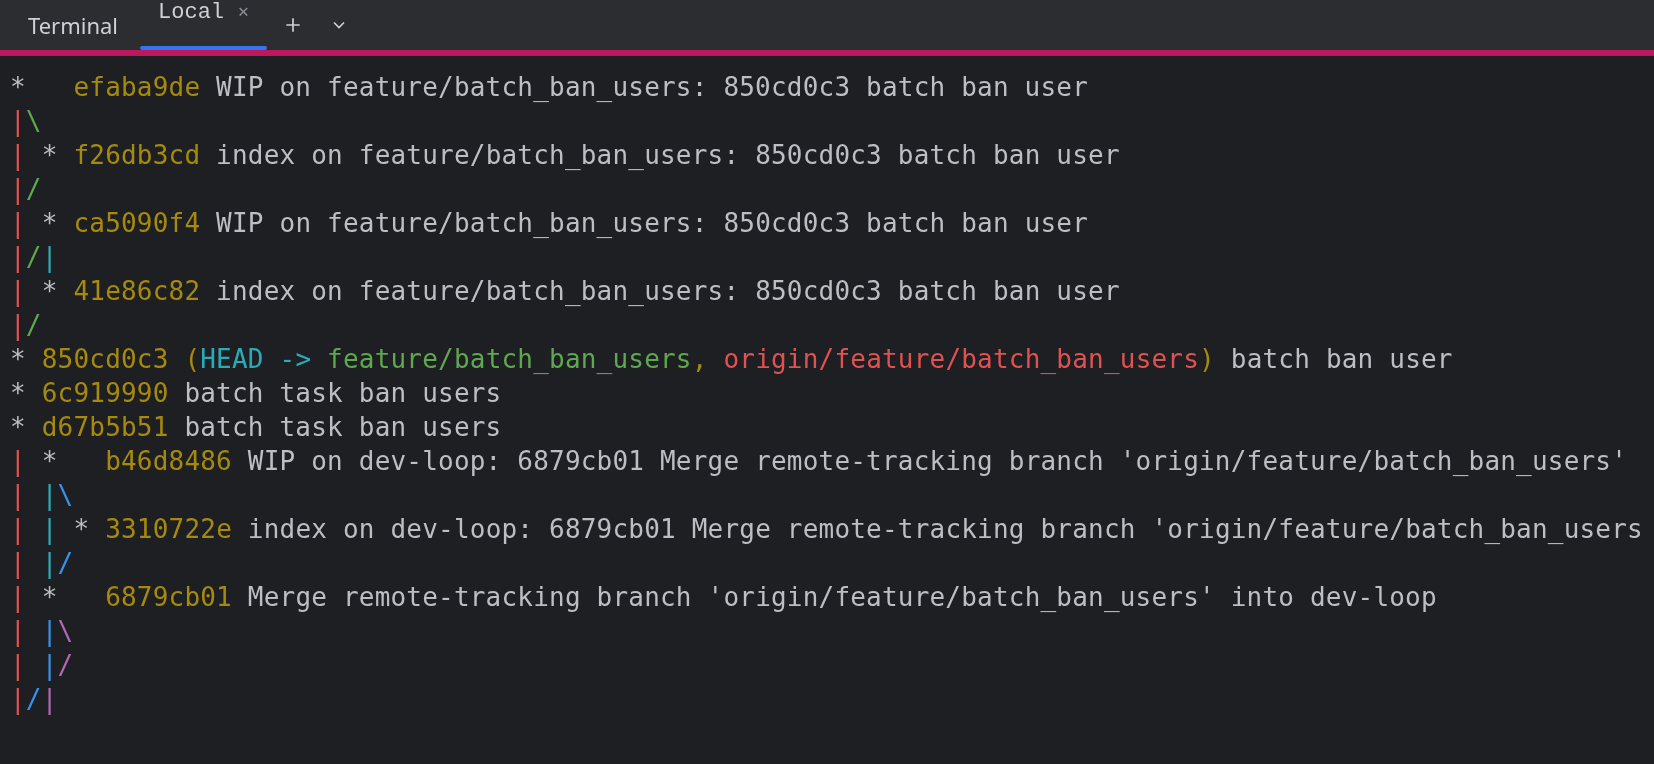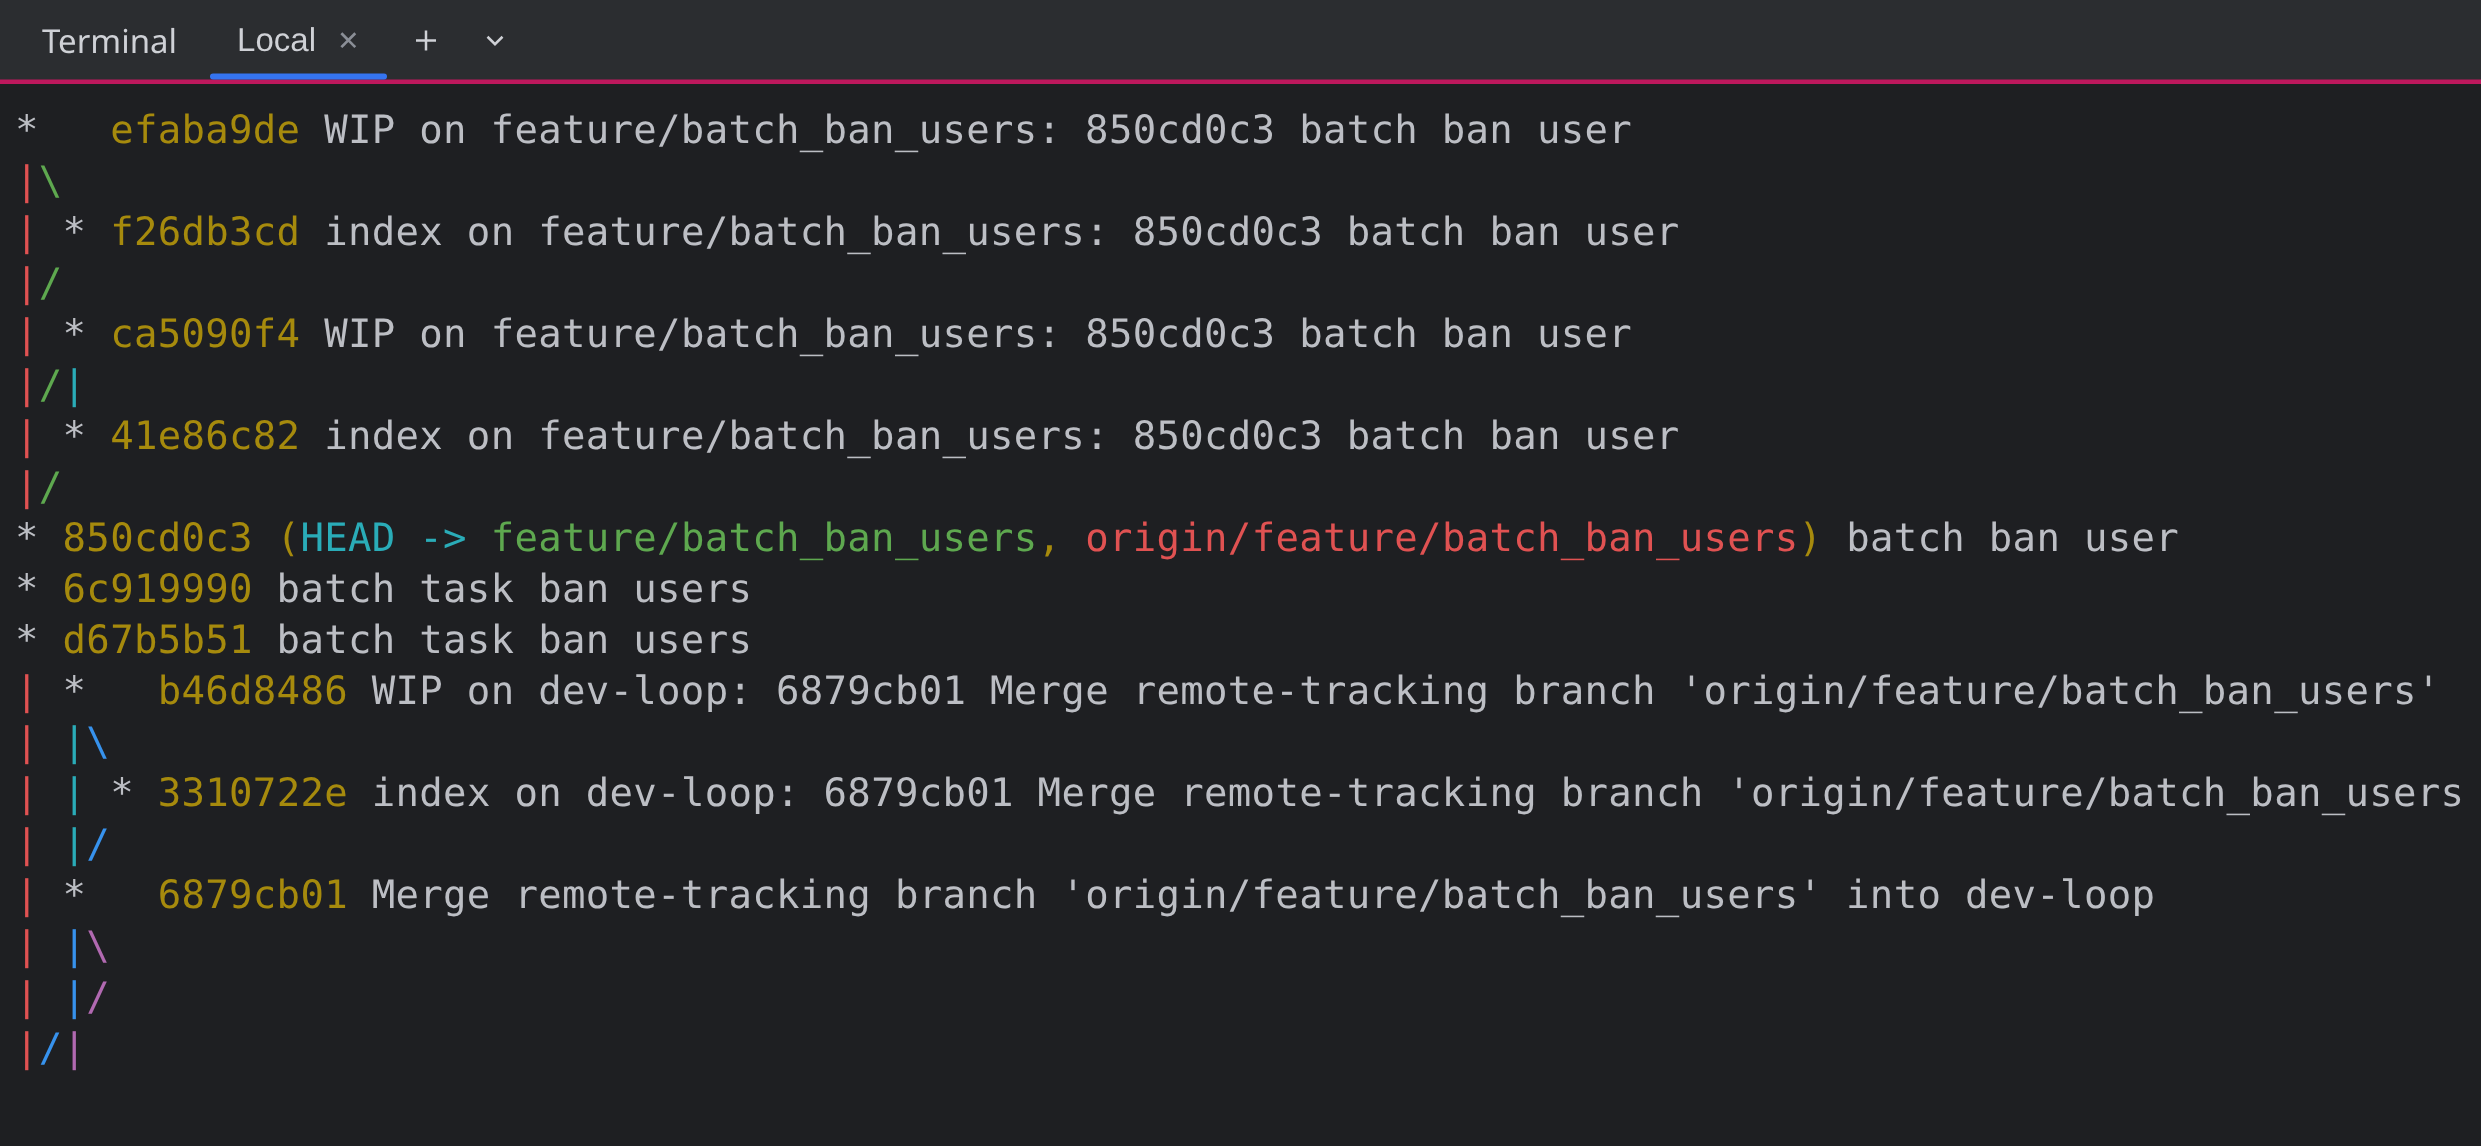--- a/index.html
+++ b/index.html
@@ -1,19 +1,19 @@
 <!DOCTYPE html>
 <html><head>
 <meta charset="utf-8">
 <style>
   * { margin:0; padding:0; box-sizing:border-box; }
   html,body { width:1654px; height:764px; background:#1e1f22; font-family:ui-monospace,Menlo,Consolas,monospace; overflow:hidden; }
-  .tabbar { display:flex; align-items:center; height:56px; background:#2b2d30; border-bottom:3px solid #be185d; padding-left:6px; }
+  .tabbar { display:flex; align-items:center; height:56px; background:#2b2d30; border-bottom:6px solid #be185d; padding-left:6px; }
   .tabbar .static-label { color:#cfd1d6; font-size:22px; font-family:system-ui,-apple-system,sans-serif; padding:0 22px; }
-  .tab { position:relative; display:flex; align-items:center; height:100%; padding:0 18px; color:#cfd1d6; font-size:22px; font-family:Liberation Sans, sans-serif; cursor:pointer; }
+  .tab { position:relative; display:flex; align-items:flex-start; height:100%; padding:0 18px; color:#cfd1d6; font-size:22px; font-family:Liberation Mono, monospace; cursor:pointer; }
   .tab.active::after { content:""; position:absolute; left:0; right:0; bottom:0; height:4px; background:#3574f0; border-radius:2px; }
   .tab .close { margin-left:14px; color:#8a8e96; font-size:18px; }
   .tabbar .iconbtn { width:40px; height:40px; display:flex; align-items:center; justify-content:center; margin-left:6px; color:#cfd1d6; cursor:pointer; }
   .tabbar .iconbtn svg { width:20px; height:20px; stroke:currentColor; stroke-width:2; fill:none; }
   .term { padding:14px 10px 0 10px; font-size:26px; line-height:34px; color:#bcbec4; white-space:pre; letter-spacing:0.2px; }
   .hash   { color:#a68a0d; }
   .red    { color:#e05252; }
   .green  { color:#5ea84f; }
   .cyan   { color:#2aacb8; }
   .yellow { color:#a68a0d; }

